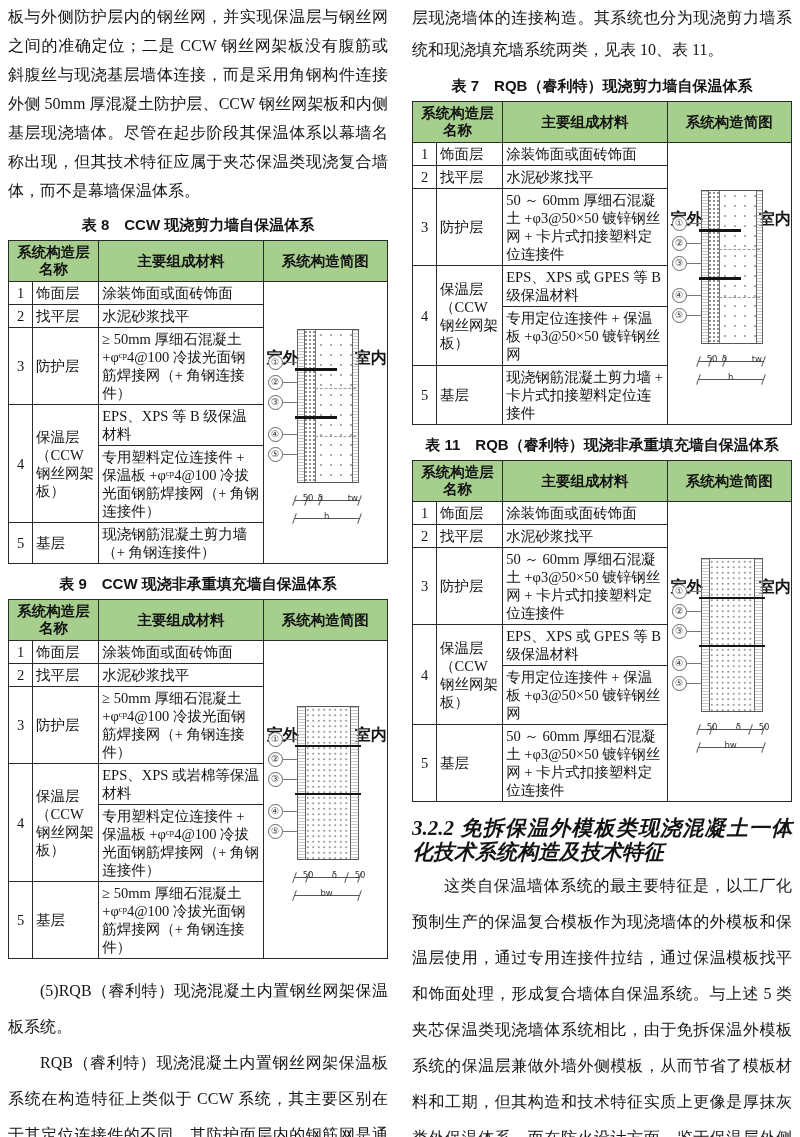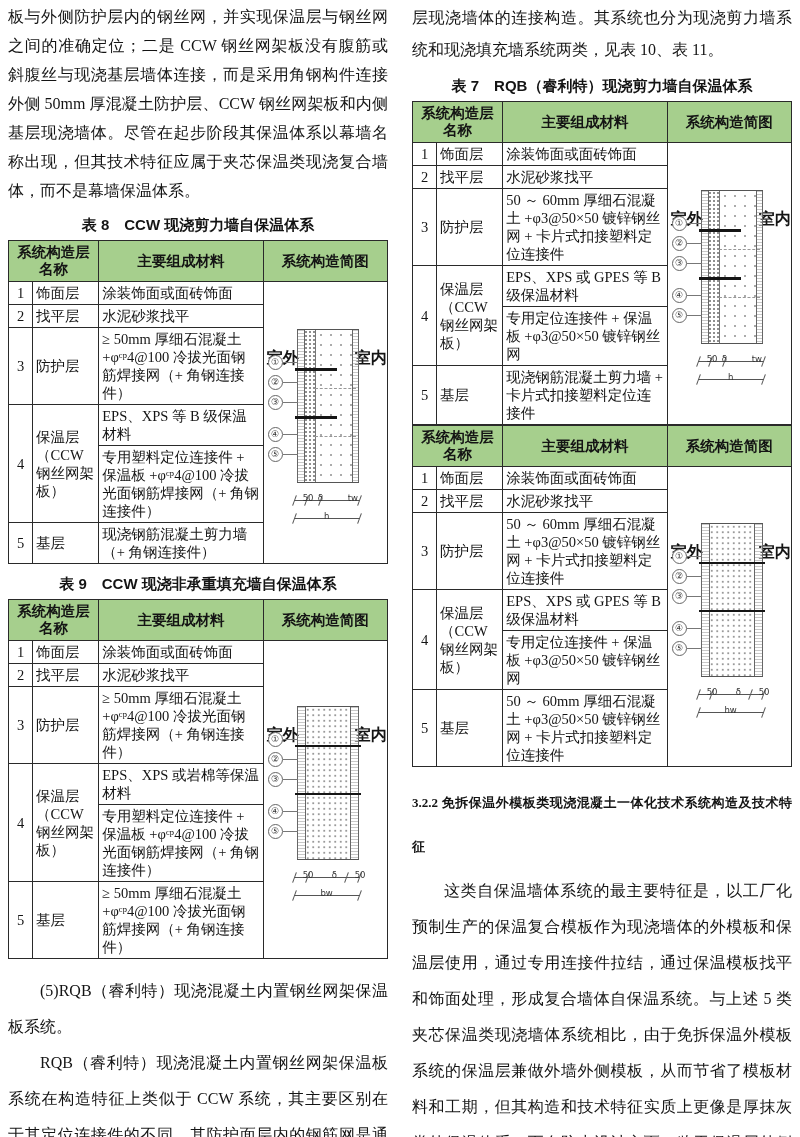--- a/index.html
+++ b/index.html
@@ -11,21 +11,21 @@
   
   .para{font-size:16px;text-align:justify;margin:0;}
   .lh29{line-height:29px;}
   .lh32{line-height:32px;}
   .lh36{line-height:36px;}
   .ind{text-indent:2em;}
   .mt14{margin-top:14px;}
   .mt8{margin-top:8px;}
 
   
-  .h322{font-size:13px;font-weight:bold;line-height:44px;
+  .h322{font-size:21px;font-weight:bold;font-style:italic;line-height:24px;
         margin:14px 0 4px 0;text-align:justify;}
 
   
   .caption{text-align:center;font-weight:bold;font-size:15px;line-height:20px;
            margin:10px 0 5px 0;font-family:"Liberation Sans","DejaVu Sans",sans-serif;}
 
   
   table.dtable{border-collapse:collapse;width:100%;table-layout:fixed;
                border:1.5px solid #222;}
   table.dtable td,table.dtable th{border:1px solid #2a2a2a;font-size:14.5px;
@@ -384,20 +384,21 @@
         <td class="mat">专用定位连接件 + 保温板 +φ3@50×50 镀锌钢丝网</td>
       </tr>
       <tr>
         <td class="num">5</td>
         <td class="nm">基层</td>
         <td class="mat">现浇钢筋混凝土剪力墙 + 卡片式扣接塑料定位连接件</td>
       </tr>
     </tbody>
       </table>
 
+    <div class="caption">表 11　RQB（睿利特）现浇非承重填充墙自保温体系</div>
     <table class="dtable">
       <colgroup>
           <col class="c-num">
           <col class="c-name">
           <col class="c-mat">
           <col class="c-diag">
         </colgroup>
       <tbody>
           <tr>
         <th colspan="2">系统构造层名称</th>

